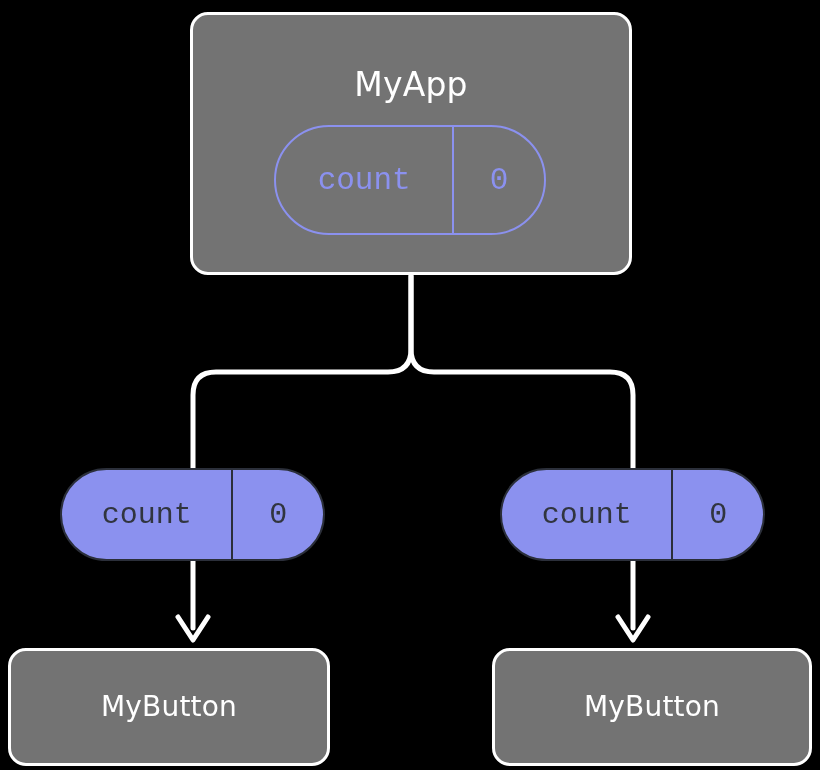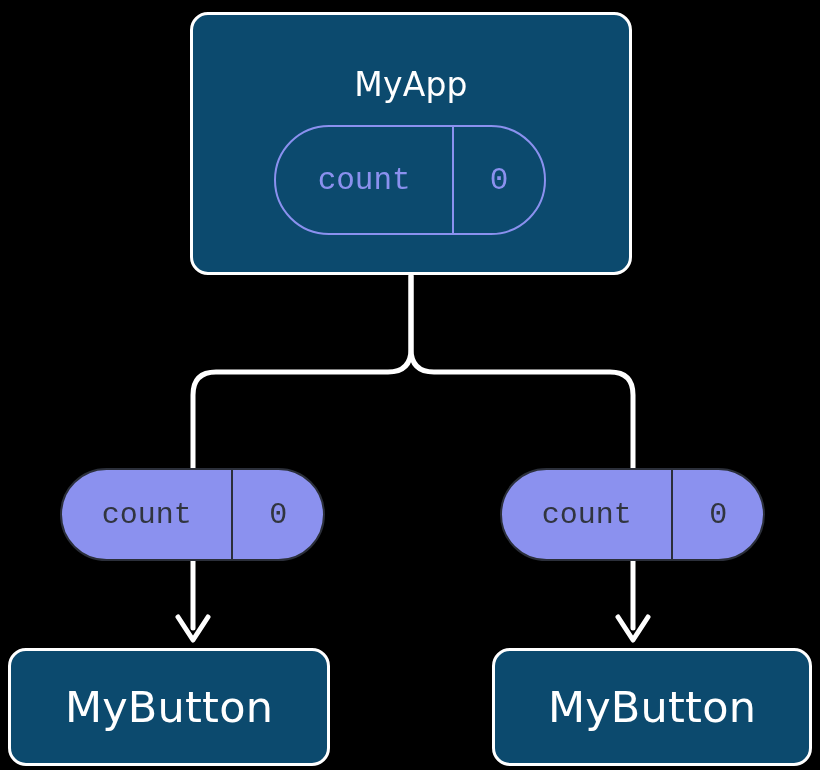--- a/index.html
+++ b/index.html
@@ -23,21 +23,21 @@
     top: 0;
     width: 820px;
     height: 770px;
     pointer-events: none;
   }
 
   
   .component-box {
     position: absolute;
     box-sizing: border-box;
-    background: #0c4a6e;
+    background: #737373;
     border: 3px solid #ffffff;
     border-radius: 18px;
     display: flex;
     flex-direction: column;
     align-items: center;
   }
   .component-title {
     color: #ffffff;
     font-size: 33px;
     line-height: 1;
@@ -55,21 +55,21 @@
   #box-myapp .component-title {
     margin-top: 53px;
   }
 
   
   .leaf-box {
     height: 118px;
     justify-content: center;
   }
   .leaf-box .component-title {
-    font-size: 43px;
+    font-size: 28px;
   }
   #box-mybutton-left {
     left: 8px;
     top: 648px;
     width: 322px;
   }
   #box-mybutton-right {
     left: 492px;
     top: 648px;
     width: 320px;

